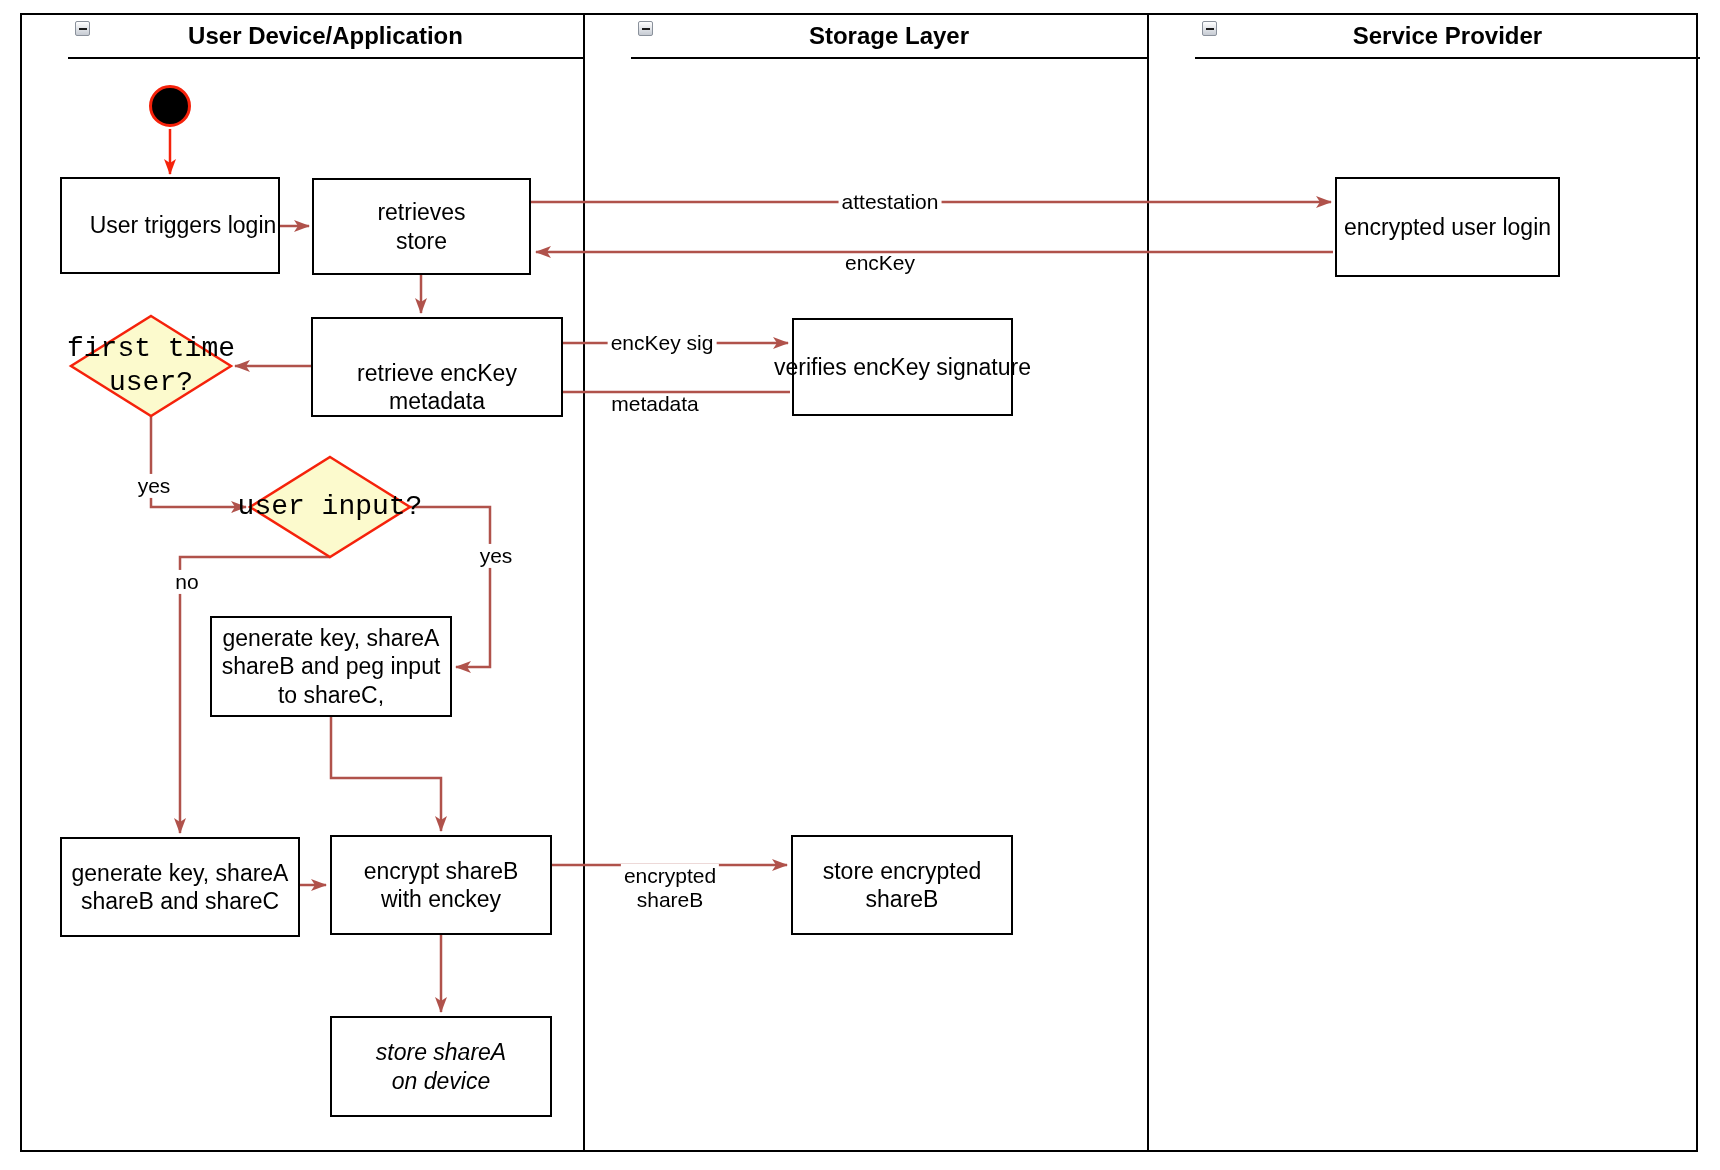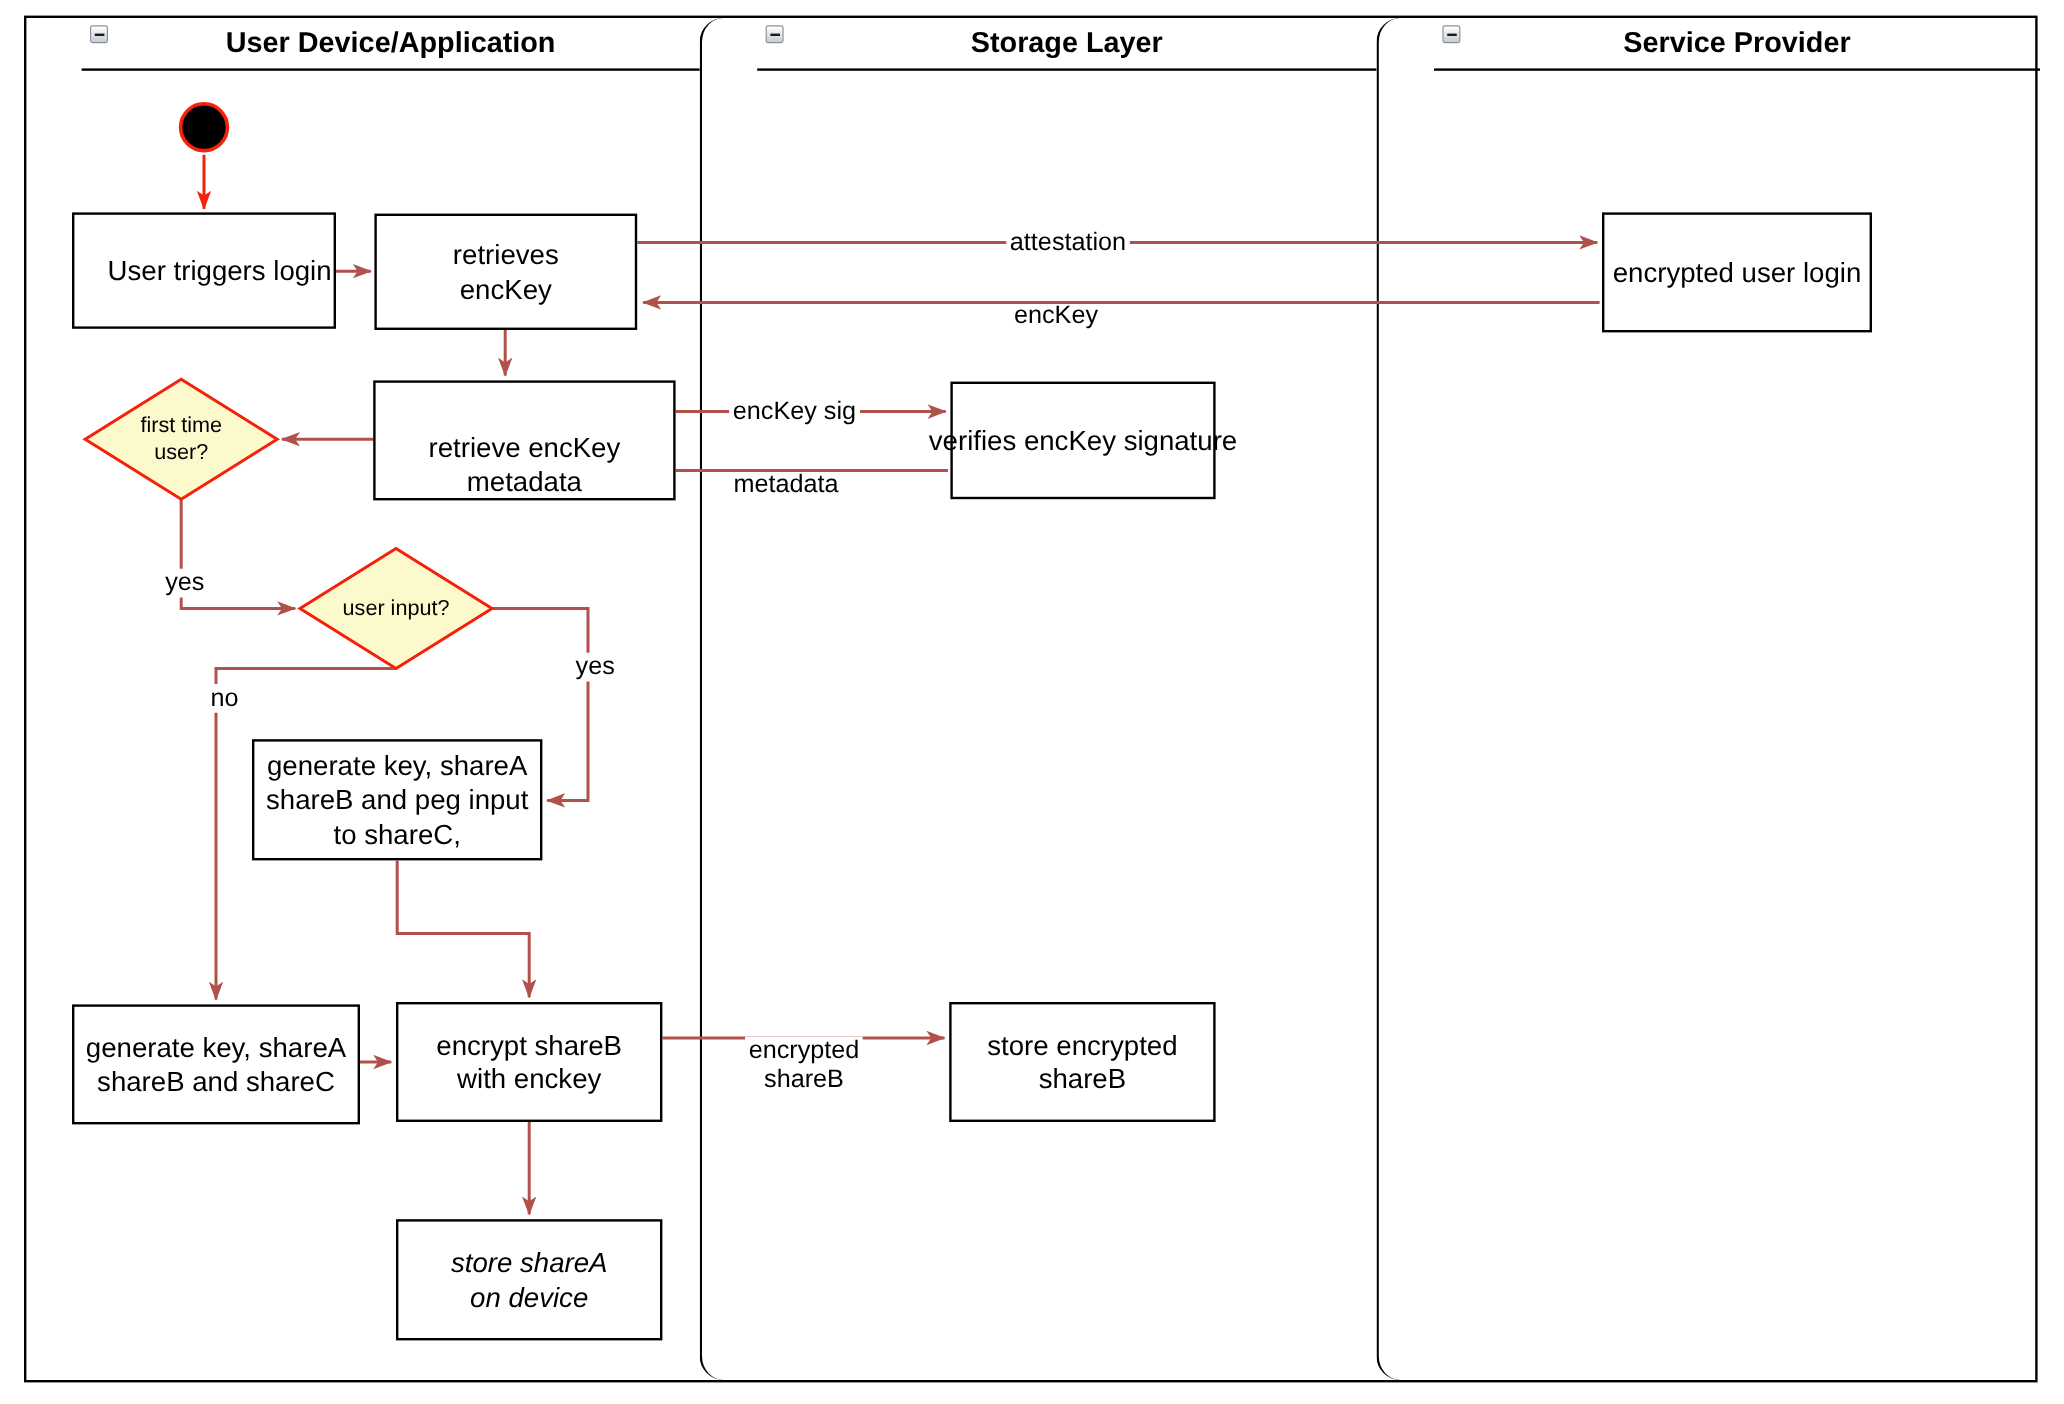--- a/index.html
+++ b/index.html
@@ -2,21 +2,21 @@
 <html style="--edge: #b0524b; --bright: #f5220b; --diamond_fill: #fcfacd; --node_border: #000000;"><head>
 <meta charset="utf-8">
 <style>
   html,body{margin:0;padding:0;background:#ffffff;width:1720px;height:1170px;overflow:hidden;
     font-family:"Liberation Sans","DejaVu Sans",sans-serif;}
   #canvas{position:relative;width:1720px;height:1170px;background:#fff;}
 
   
   .pool{position:absolute;left:20px;top:13px;width:1678px;height:1139px;border:2px solid #000;box-sizing:border-box;}
   .lane{position:absolute;top:0;height:100%;box-sizing:border-box;padding-left:46px;}
-  .lane+.lane{border-left:2px solid #000;border-radius:20px;}
+  .lane+.lane{border-left:2px solid #000;}
   .lane-header{position:relative;height:44px;border-bottom:2px solid #000;box-sizing:border-box;
     display:flex;align-items:center;justify-content:center;font-size:24px;font-weight:bold;color:#000;}
   .collapse-btn{position:absolute;left:7px;top:6px;width:15px;height:15px;box-sizing:border-box;
     border:1px solid #8a919b;border-radius:2px;background:linear-gradient(#ffffff,#c6cbd3);
     display:flex;align-items:center;justify-content:center;cursor:pointer;}
   .collapse-btn .minus{width:8px;height:2px;background:#1b1b1b;}
 
   
   svg.wires{position:absolute;left:0;top:0;pointer-events:none;}
   .e{stroke:var(--edge,#b0524b);stroke-width:2.5;fill:none;}
@@ -25,22 +25,22 @@
   .ah-bright{fill:var(--bright,#f5220b);}
   .diamond{fill:var(--diamond_fill,#fcfacd);stroke:var(--bright,#f5220b);stroke-width:2.5;}
 
   
   .node{position:absolute;box-sizing:border-box;background:#fff;border:2px solid var(--node_border,#000);
     display:flex;align-items:center;justify-content:center;}
   .node-label{font-size:23px;line-height:1.22;color:#000;text-align:center;white-space:pre-line;}
   .nowrap .node-label{white-space:nowrap;}
   .start-node{position:absolute;left:149px;top:85px;width:36px;height:36px;border-radius:50%;
     background:#000;border:3px solid var(--bright,#f5220b);box-sizing:content-box;}
-  .diamond-label{position:absolute;transform:translate(-50%,-50%);font-size:18px;line-height:1.2;
-    color:#000;text-align:center;white-space:pre-line;}
+  .diamond-label{position:absolute;transform:translate(-50%,-50%);font-size:28px;line-height:1.2;
+    color:#000;text-align:center;white-space:pre-line;font-family:Liberation Mono, monospace;}
 
   
   .edge-label{position:absolute;transform:translate(-50%,-50%);font-size:21px;line-height:1.15;
     color:#000;text-align:center;white-space:pre-line;padding:0 3px;}
   .bg{background:#fff;}
 </style>
 </head>
 <body>
 
 <div id="canvas">
@@ -102,21 +102,21 @@
     <polygon class="diamond" points="330,457 410,507 330,557 250,507"></polygon>
   </svg>
 
   <div class="start-node"></div>
 
   <div class="node" style="left:60px;top:177px;width:220px;height:97px;padding-left:26px;">
     <div class="node-label">User triggers login</div>
   </div>
   <div class="node" style="left:312px;top:178px;width:219px;height:97px;">
     <div class="node-label">retrieves
-encKey</div>
+store</div>
   </div>
   <div class="node" style="left:1335px;top:177px;width:225px;height:100px;">
     <div class="node-label">encrypted user login</div>
   </div>
   <div class="node" style="left:311px;top:317px;width:252px;height:100px;align-items:flex-end;">
     <div class="node-label">retrieve encKey
 metadata</div>
   </div>
   <div class="node nowrap" style="left:792px;top:318px;width:221px;height:98px;">
     <div class="node-label">verifies encKey signature</div>

